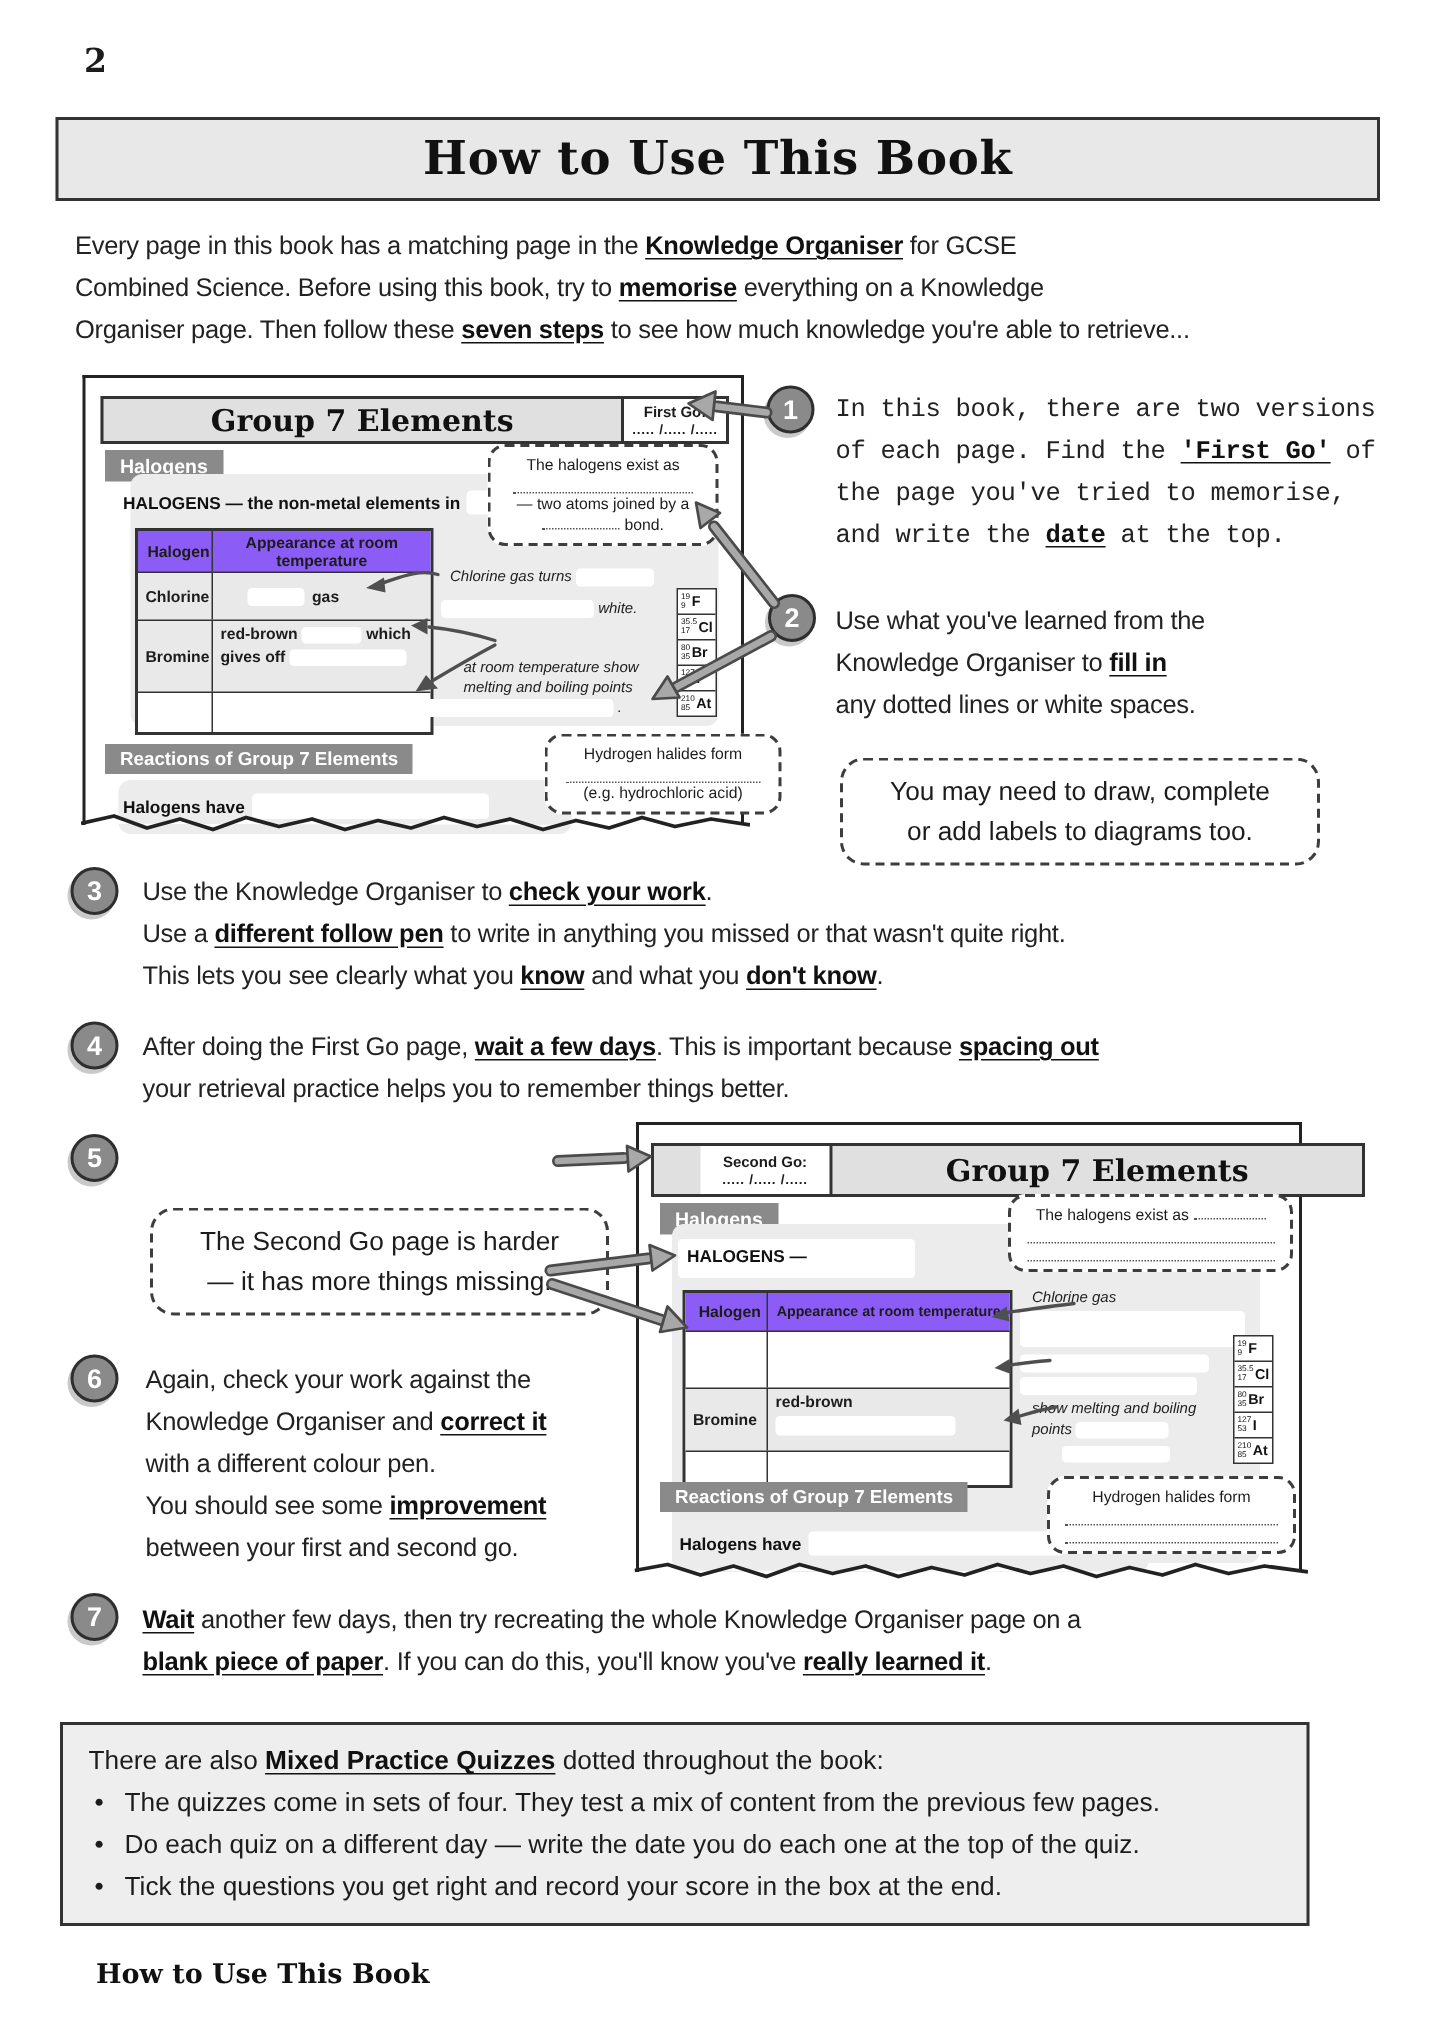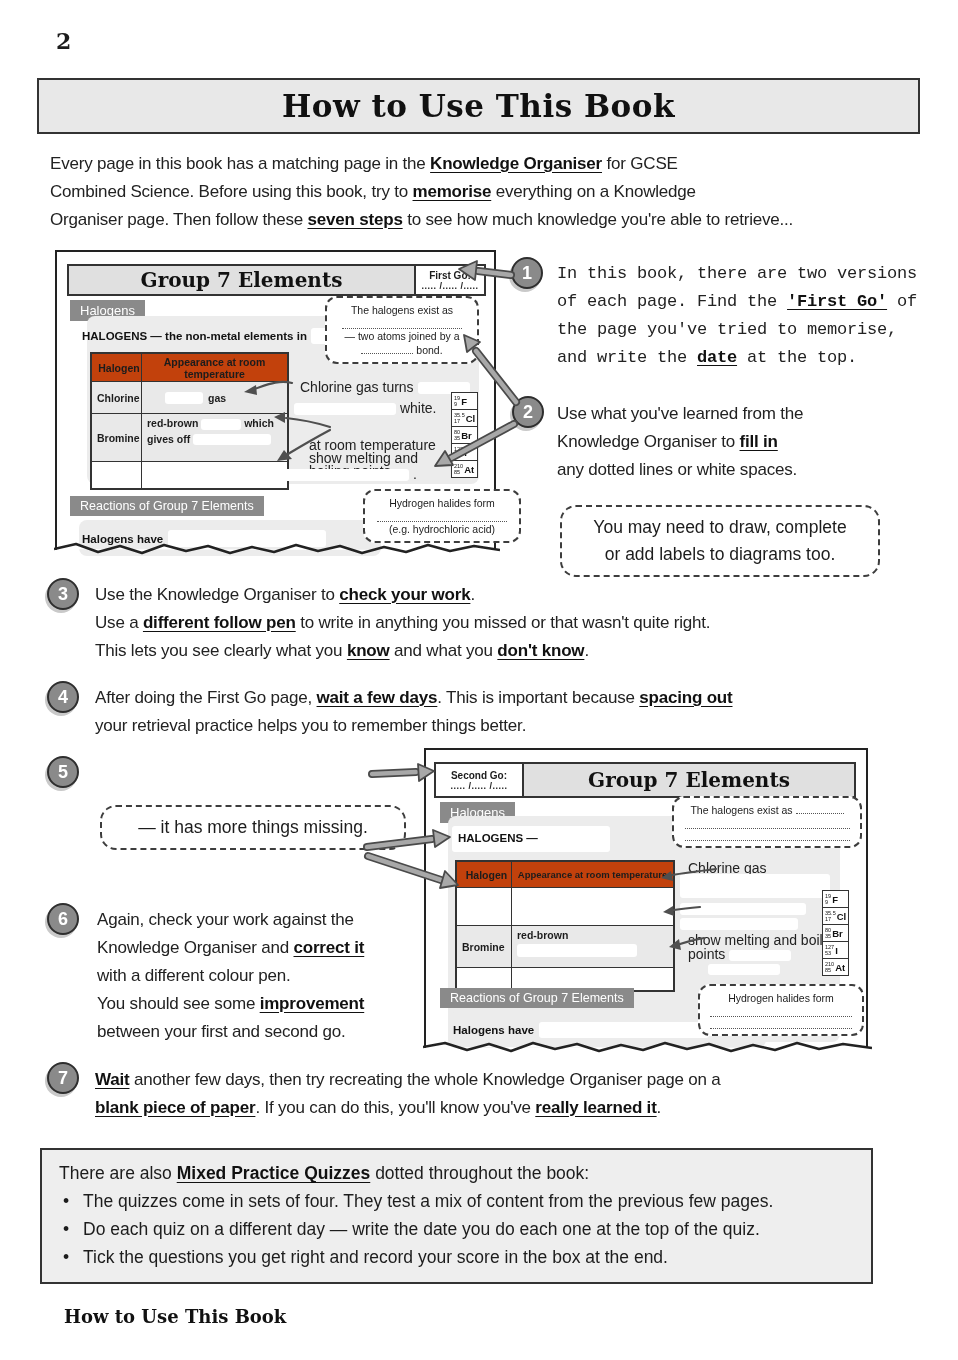--- a/index.html
+++ b/index.html
@@ -29,38 +29,38 @@
   .burst .tline{line-height:27px;}
 
   
   .ko{background:#fff;border:2.5px solid #222;border-bottom:none;box-sizing:border-box;}
   .kohead{position:absolute;display:flex;border:2px solid #333;background:#e0e0e0;box-sizing:border-box;}
   .kohead .title{flex:1;display:flex;align-items:center;justify-content:center;
                  font-family:"DejaVu Serif",serif;font-weight:bold;font-size:20px;color:#111;}
   .gobox{background:#fff;display:flex;flex-direction:column;align-items:center;justify-content:center;box-sizing:border-box;}
   .gobox .gl{font-size:10px;font-weight:bold;}
   .gobox .gd{font-size:9px;font-weight:bold;letter-spacing:.5px;}
-  .chip{position:absolute;background:#8a8a8a;color:#fff;font-weight:normal;padding:3px 10px;font-size:13px;}
+  .chip{position:absolute;background:#8a8a8a;color:#fff;font-weight:bold;padding:3px 10px;font-size:13px;}
   .panel{position:absolute;background:#ececec;border-radius:8px;}
   .bk{display:inline-block;background:#fff;border-radius:3px;vertical-align:middle;}
   .kbold{font-weight:bold;font-size:11.5px;color:#111;}
-  .hand{font-size:14px;color:#222;}
+  .hand{font-size:10px;color:#222;font-style:italic;}
   .minib{position:absolute;border:2px dashed #3d3d3d;border-radius:12px;background:#fff;
          text-align:center;font-size:10.5px;line-height:14px;padding:5px 7px;box-sizing:border-box;}
   .dotline{border-bottom:1.5px dotted #555;height:9px;margin:2px auto 0;}
   .dotinline{display:inline-block;border-bottom:1.5px dotted #555;height:8px;}
 
   
   .kt{position:absolute;border:2px solid #333;background:#fff;box-sizing:border-box;}
   .ktrow{display:flex;border-bottom:1.5px solid #333;box-sizing:border-box;}
   .ktrow:last-child{border-bottom:none;}
   .ktc1{border-right:1.5px solid #333;display:flex;align-items:center;padding-left:5px;
         font-weight:bold;font-size:10.5px;box-sizing:border-box;}
   .ktc2{flex:1;padding:3px 5px;font-weight:bold;font-size:10.5px;box-sizing:border-box;}
-  .hdr{background:#c2410c;}
+  .hdr{background:#8b5cf6;}
   .hdr .ktc1,.hdr .ktc2{justify-content:center;text-align:center;align-items:center;display:flex;line-height:12px;}
   .grayrow{background:#e9e9e9;}
 
   
   .pstrip{position:absolute;display:flex;flex-direction:column;border:1.5px solid #333;background:#fff;width:25px;}
   .pcell{display:flex;align-items:center;border-bottom:1px solid #333;height:16px;padding:0 2px;box-sizing:content-box;}
   .pcell:last-child{border-bottom:none;}
   .pnums{display:flex;flex-direction:column;font-size:5.5px;line-height:6px;margin-right:1px;color:#111;}
   .psym{font-size:9.5px;font-weight:bold;color:#111;}
 
@@ -253,25 +253,26 @@
 
   <div class="abs stepnum" style="left:47px;top:681px;">4</div>
   <div class="abs txt" style="left:95px;top:684px;">
     <div class="tline"><span>After doing the First Go page, </span><span class="bu">wait a few days</span><span>.  This is important because </span><span class="bu">spacing out</span></div>
     <div class="tline"><span>your retrieval practice helps you to remember things better.</span></div>
   </div>
 
   <div class="abs stepnum" style="left:47px;top:756px;">5</div>
 
   <div class="abs burst" style="left:100px;top:805px;width:282px;">
+    <div class="tline"><span>The Second Go page is harder</span></div>
     <div class="tline"><span>— it has more things missing.</span></div>
   </div>
 
   <div class="abs ko" style="left:424px;top:748px;width:444px;height:300px;">
-    <div class="kohead" style="left:8px;top:12px;width:422px;height:36px;">
+    <div class="kohead" style="left:8px;top:12px;width:476px;height:36px;padding-left:31px;">
       <div class="gobox" style="width:88px;border-right:2px solid #333;">
         <div class="gl">Second Go:</div>
         <div class="gd">..... /..... /.....</div>
       </div>
       <div class="title">Group 7 Elements</div>
     </div>
 
     <div class="chip" style="left:14px;top:52px;">Halogens</div>
     <div class="panel" style="left:22px;top:66px;width:392px;height:226px;"></div>
 

